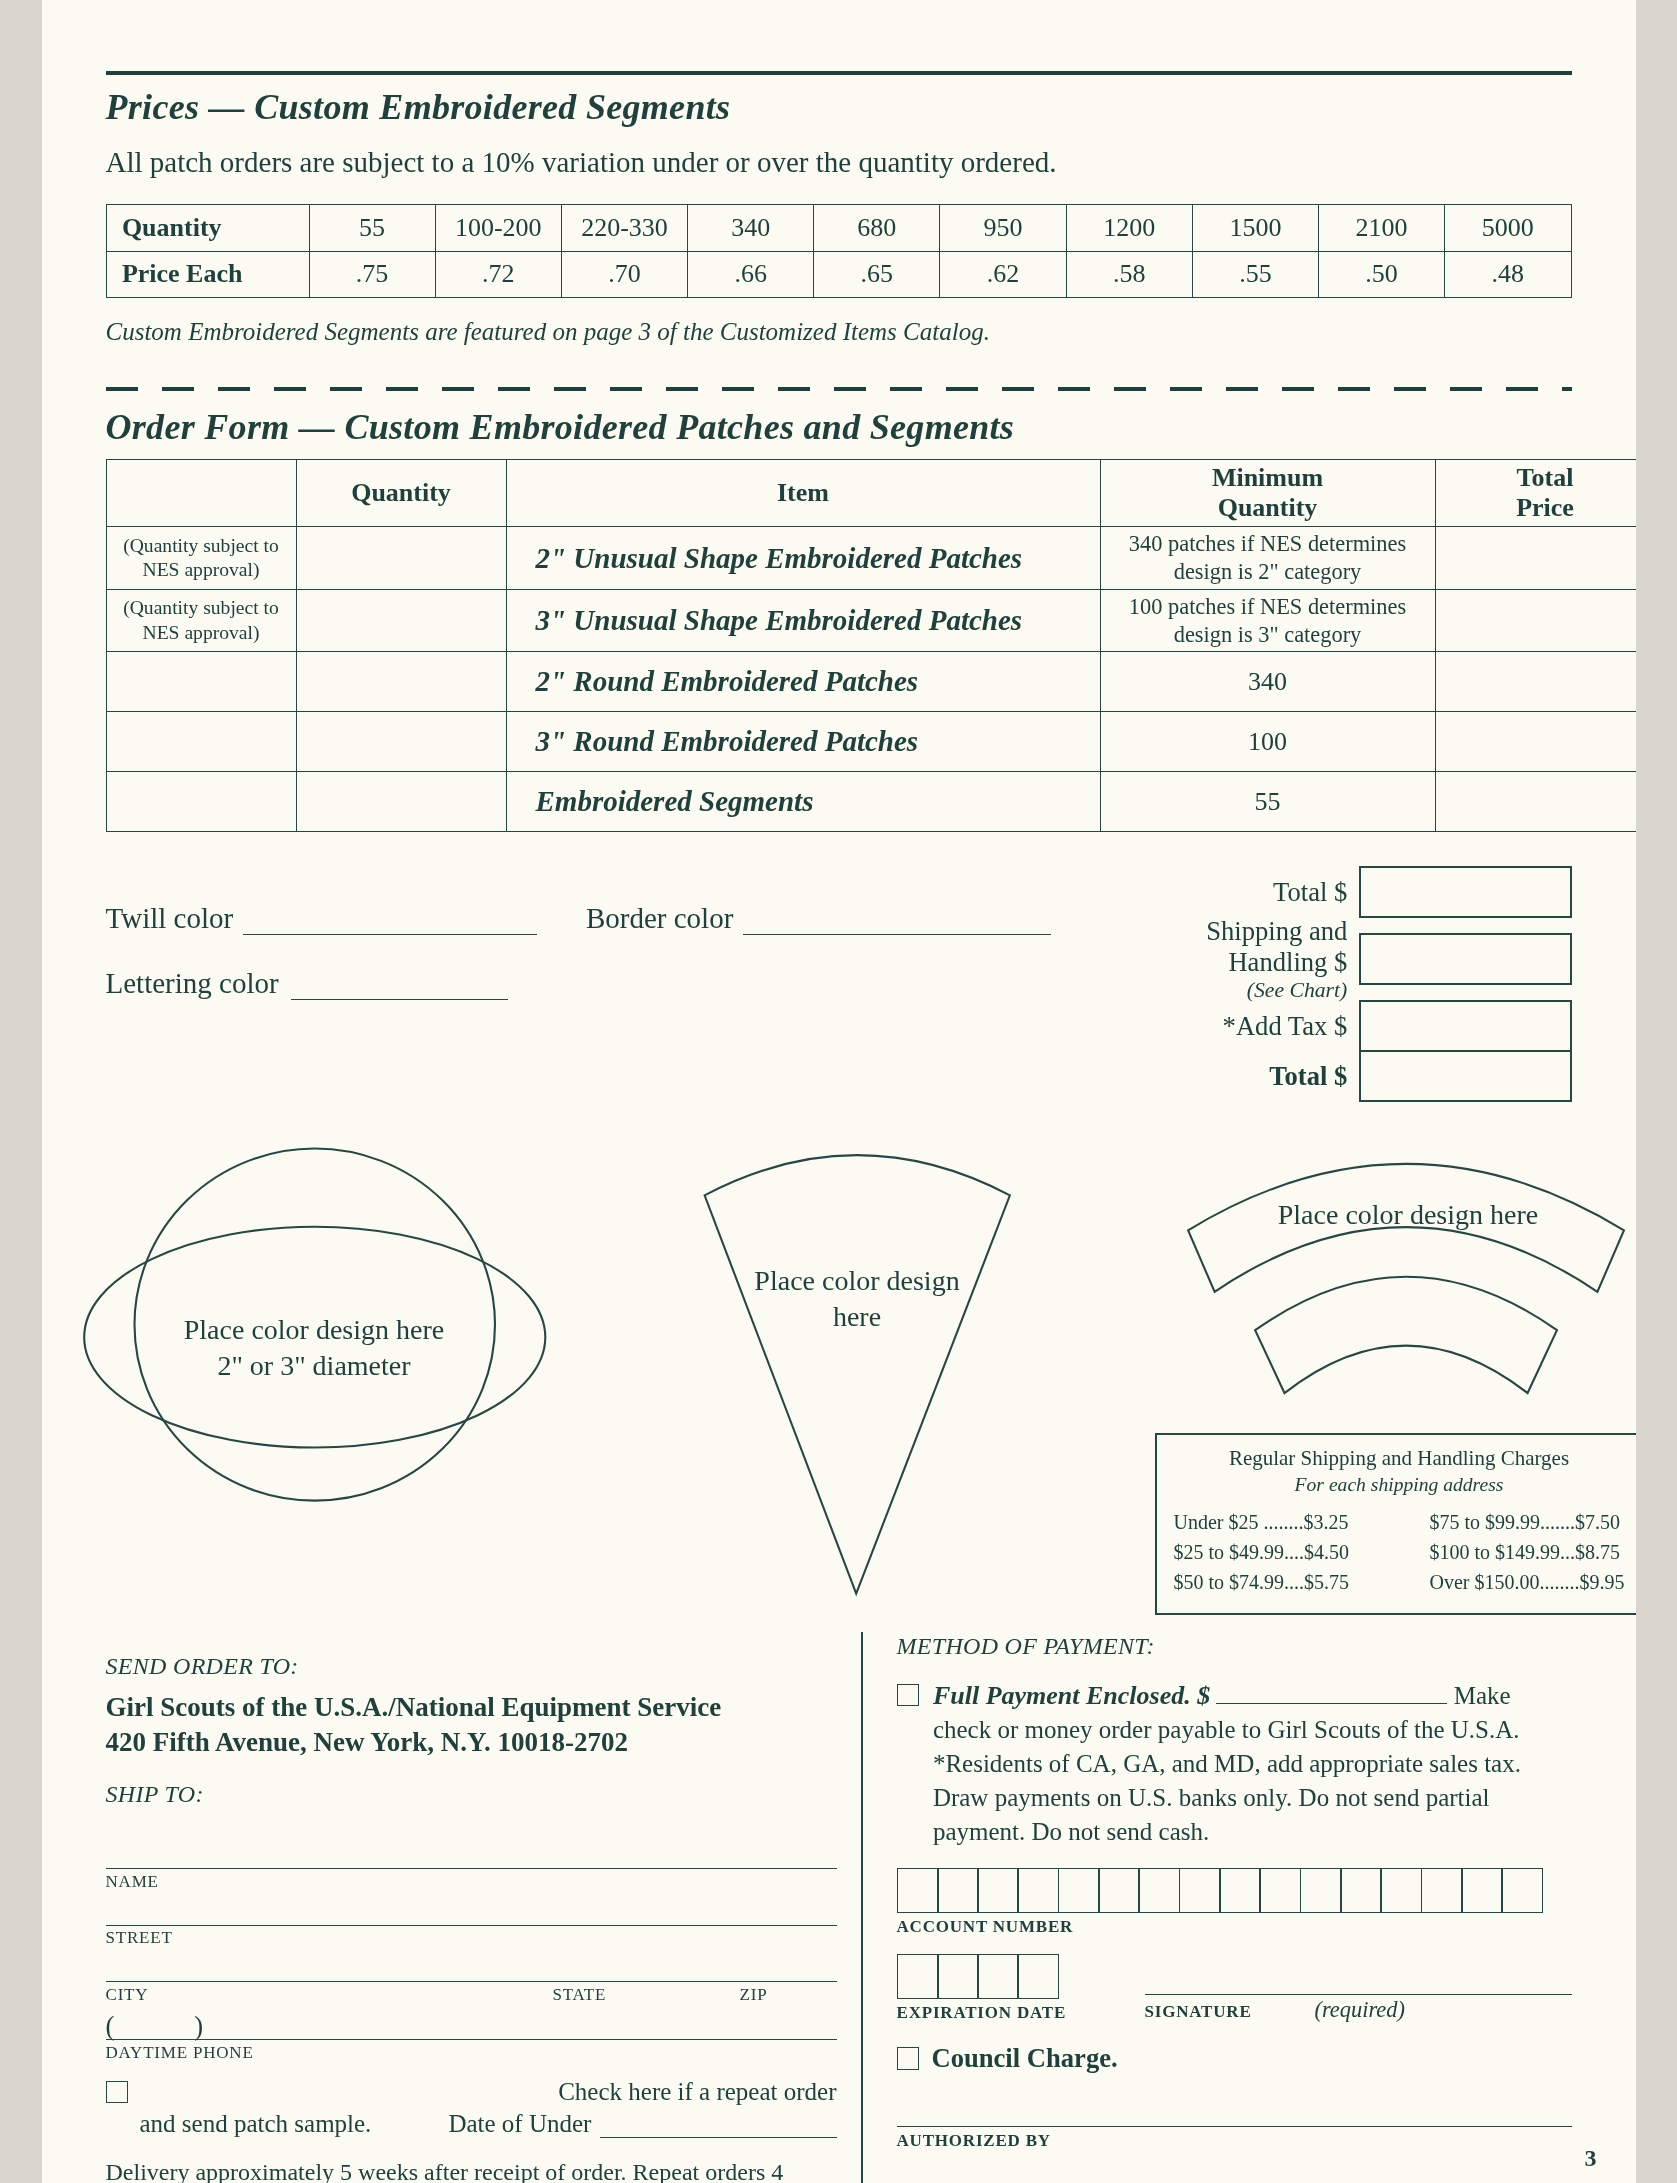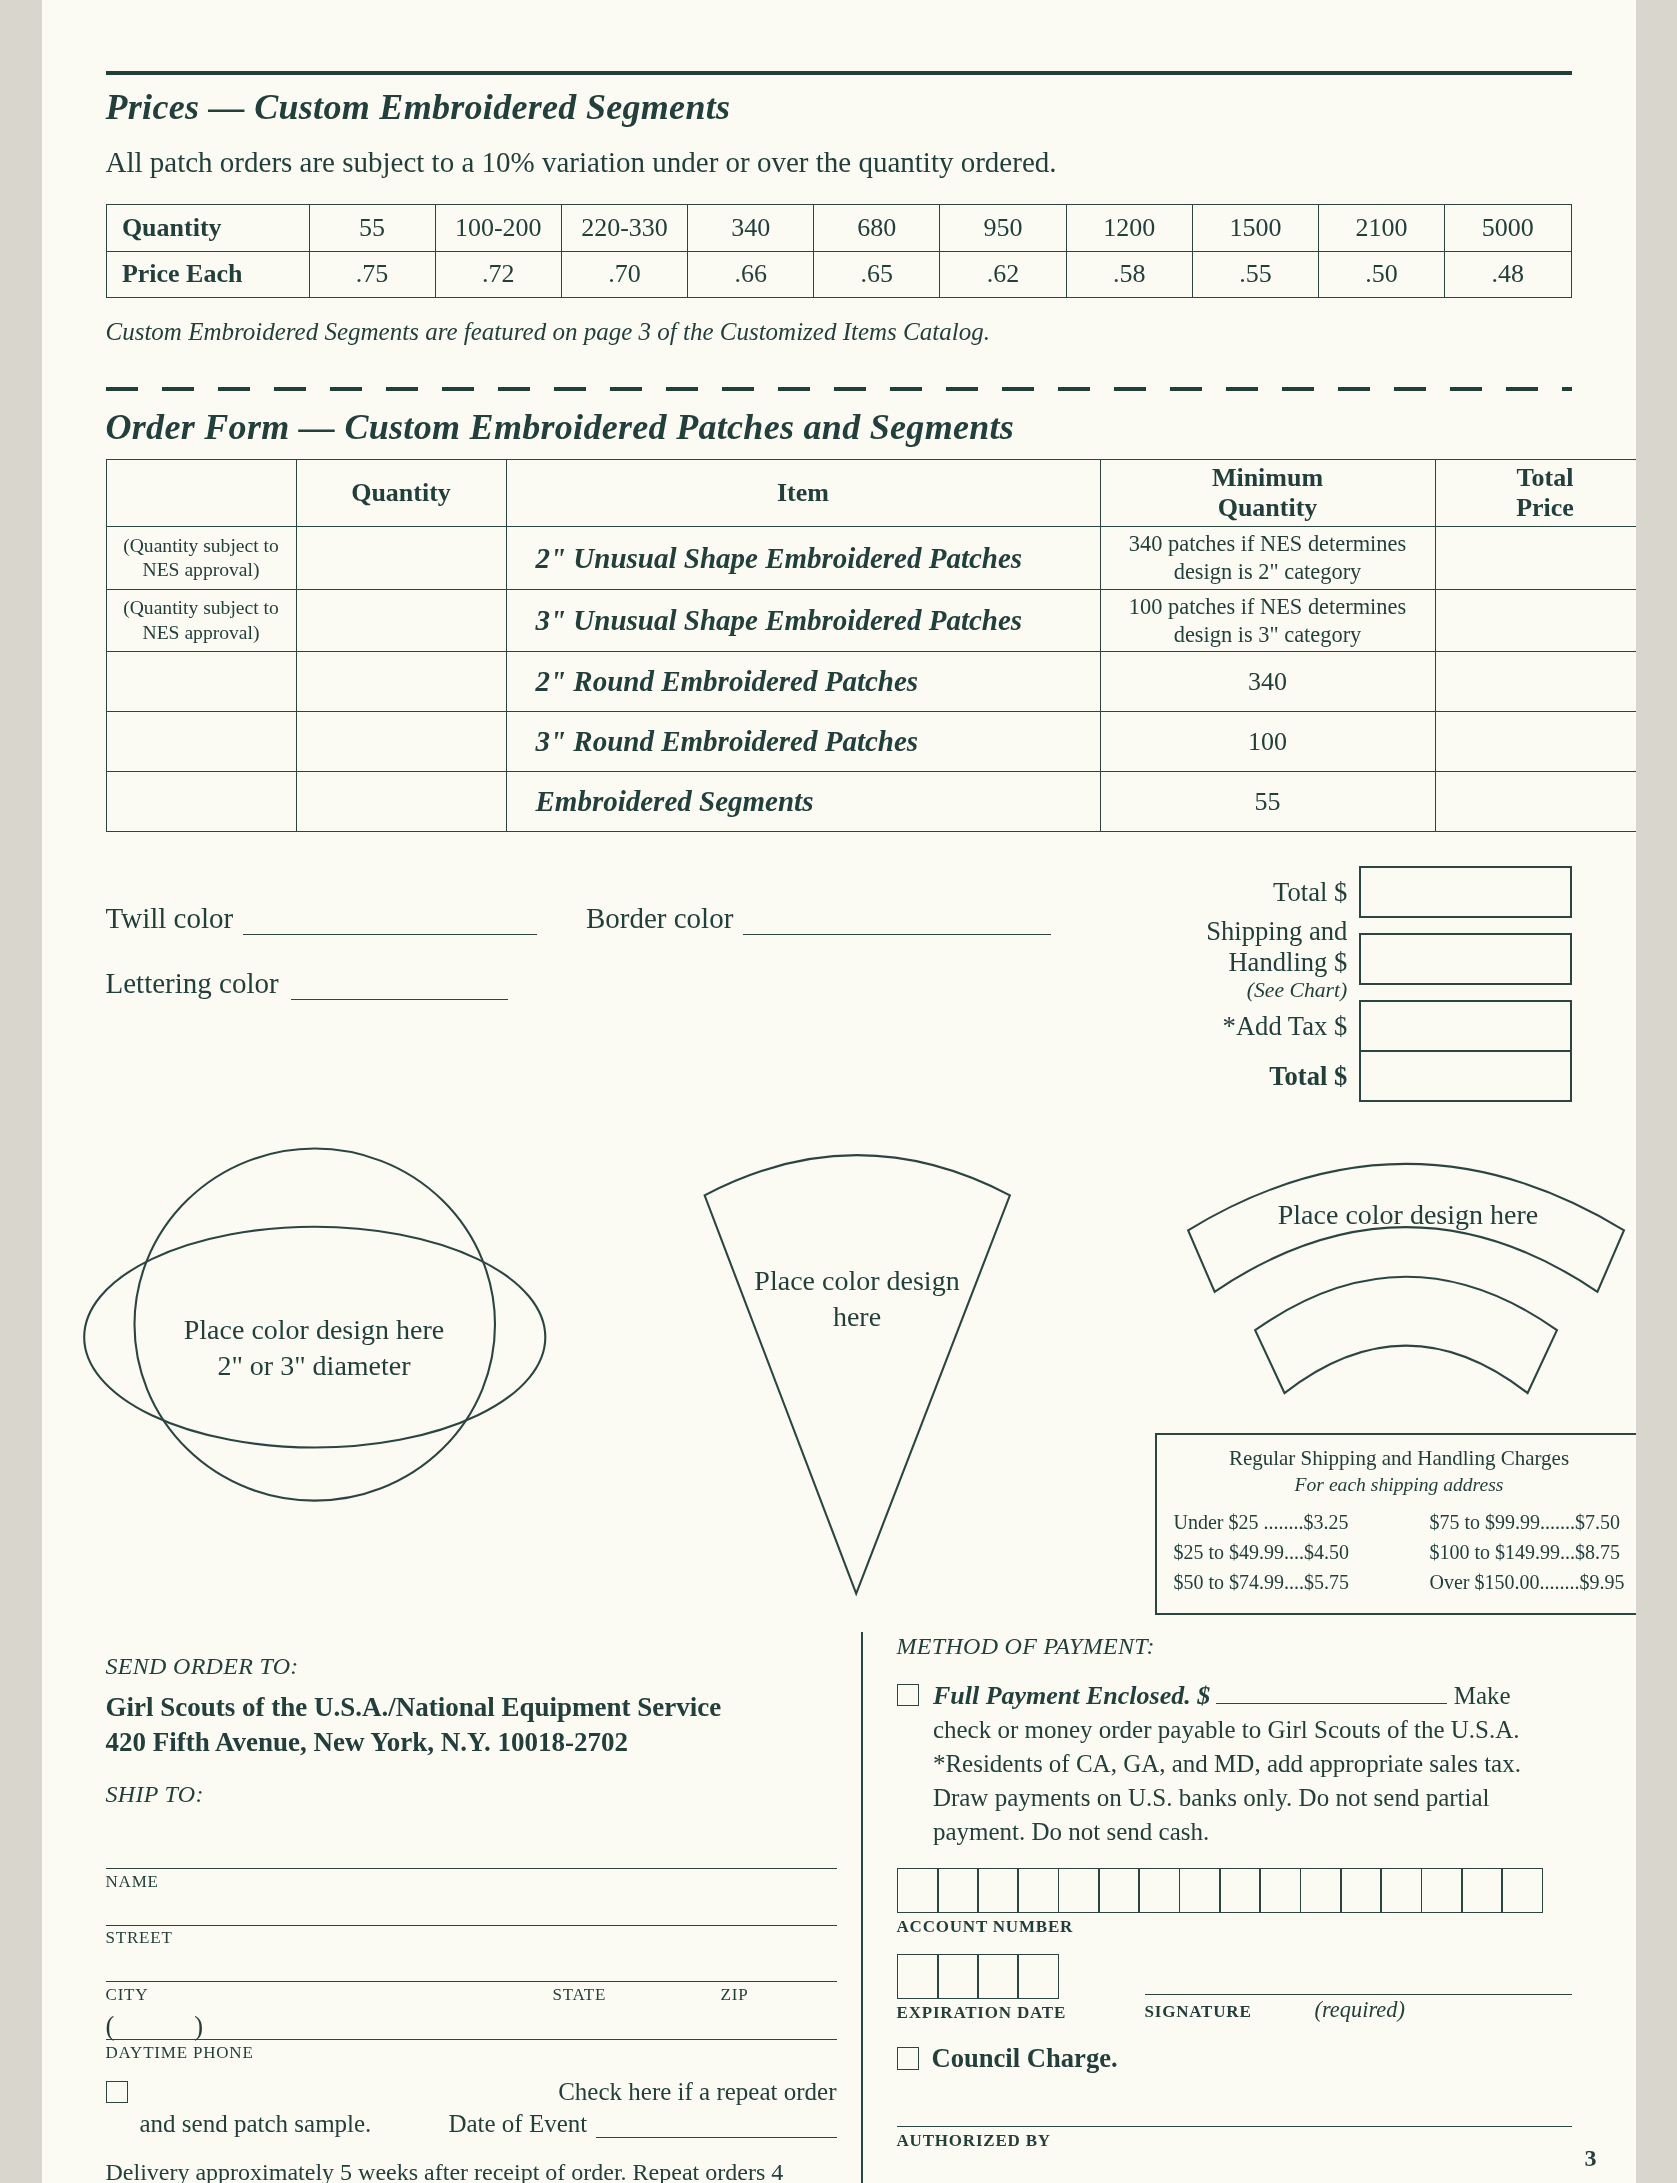--- a/index.html
+++ b/index.html
@@ -67,21 +67,21 @@
   .ital-head { font-style:italic; font-size:24px; letter-spacing:0.3px; }
   .org { font-weight:bold; font-size:27px; line-height:1.3; margin-top:9.8px; }
   .shipto { margin-top:21px; }
 
   .fields { margin-top:32px; }
   .field { margin-bottom:4.9px; }
   .line { height:29px; border-bottom:1.7px solid #2a4643; }
   .flabel { font-size:17px; letter-spacing:0.8px; margin-top:2.8px; }
   .city-labels { position:relative; height:21px; margin-top:2.8px; }
   .city-labels span { position:absolute; font-size:17px; letter-spacing:0.8px; }
-  .lab-city { left:0; } .lab-state { left:447px; } .lab-zip { left:615px; }
+  .lab-city { left:0; } .lab-state { left:447px; } .lab-zip { left:634px; }
   .phone-line { position:relative; }
   .phone-prefix { font-size:26.6px; white-space:pre; }
 
   .cb { width:22.4px; height:22.4px; border:1.7px solid #2a4643; flex:none; background:#fbfaf3; }
   .repeat-block { margin-top:15.4px; font-size:25px; }
   .repeat-row1 { display:flex; align-items:center; gap:11.2px;justify-content:space-between; }
   .repeat-row2 { display:flex; align-items:flex-end; margin-left:34px; margin-top:4.2px; }
   .date-label { margin-left:77px; white-space:nowrap; }
   .dline { flex:1; border-bottom:1.7px solid #2a4643; height:25px; margin-left:8.4px; }
 
@@ -323,21 +323,21 @@
         </div>
       </div>
 
       <div class="repeat-block">
         <div class="repeat-row1">
           <span class="cb"></span>
           <span>Check here if a repeat order</span>
         </div>
         <div class="repeat-row2">
           <span>and send patch sample.</span>
-          <span class="date-label">Date of Event</span>
+          <span class="date-label">Date of Under</span>
           <span class="dline"></span>
         </div>
       </div>
 
       <p class="delivery">Delivery approximately 5 weeks after receipt of order. Repeat orders 4 weeks. No adjustments or exchanges made after 30 days from date of shipment. Prices subject to change without notice.</p>
     </div>
 
     <div class="bright">
       <div class="ital-head pay-head">METHOD OF PAYMENT:</div>
 

